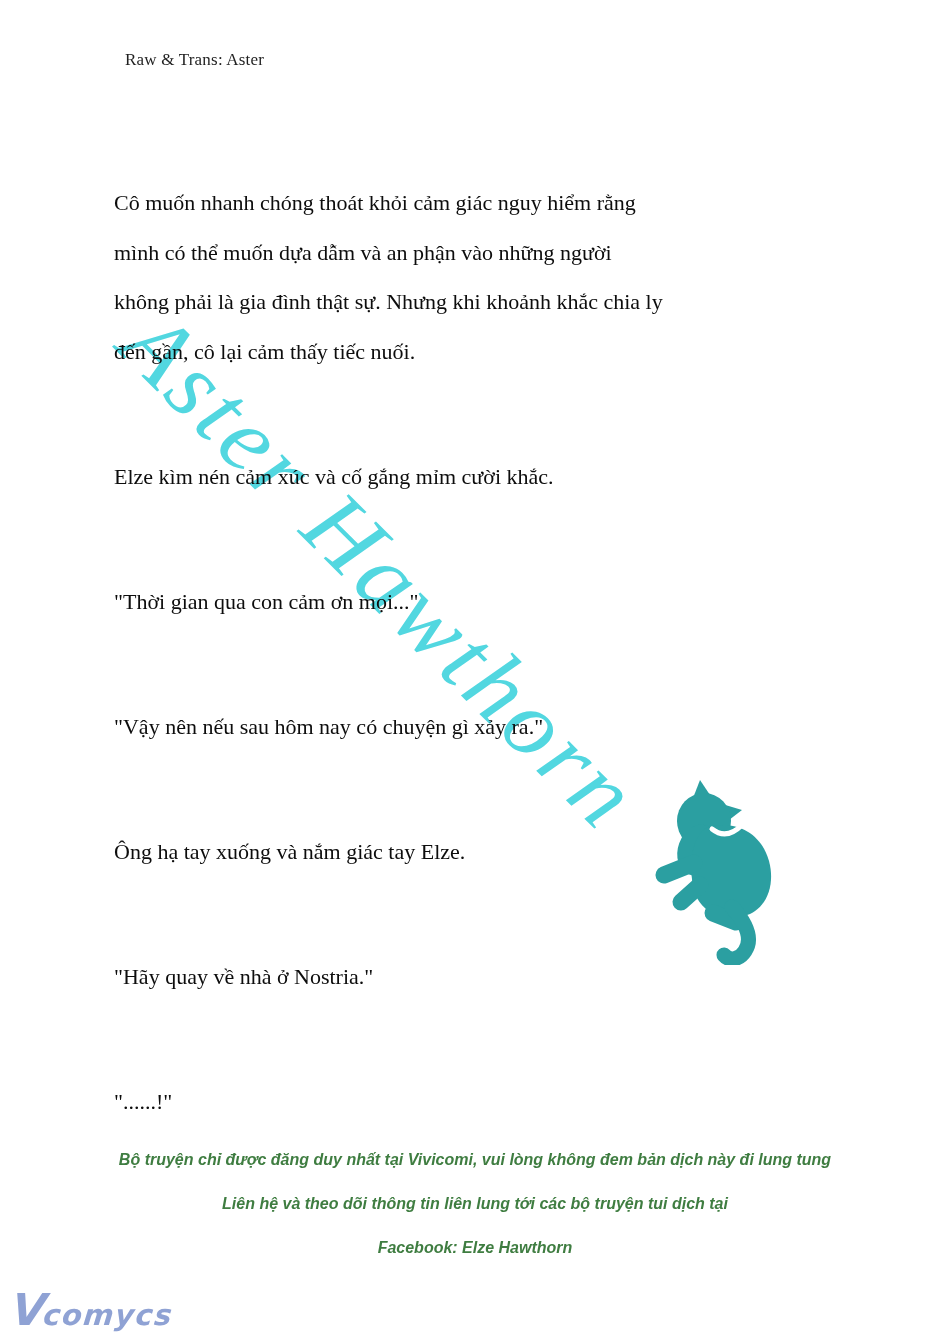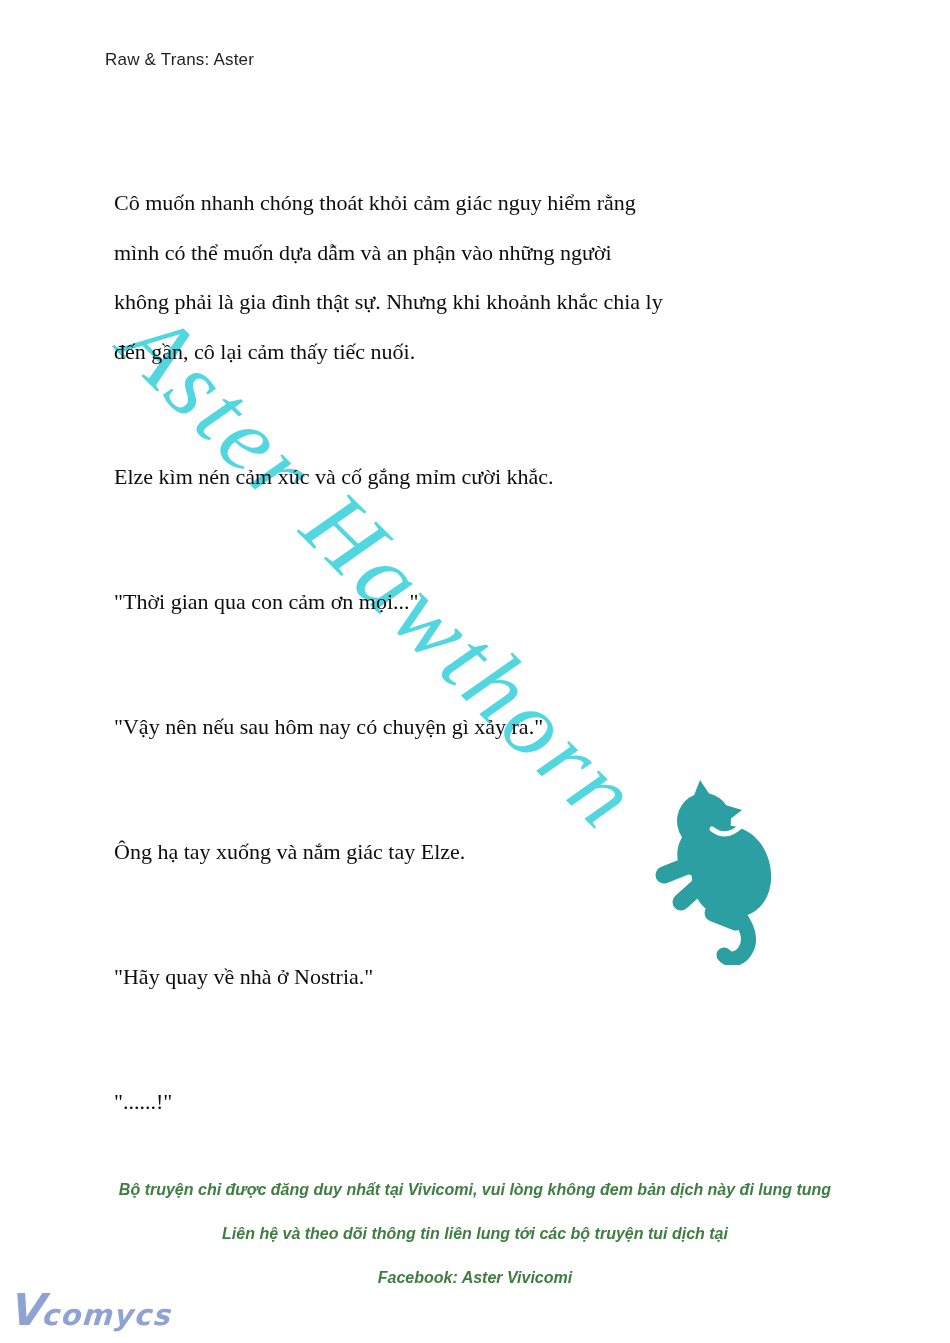--- a/index.html
+++ b/index.html
@@ -7,23 +7,23 @@
   .page {
     position: relative;
     width: 950px;
     height: 1343px;
     background: #ffffff;
     overflow: hidden;
     font-family: "Liberation Serif", serif;
   }
   .header {
     position: absolute;
-    left: 105px;
+    left: 125px;
     top: 50px;
-    font-family: Liberation Sans, sans-serif;
+    font-family: Liberation Serif, serif;
     font-size: 17px;
     color: #1f1f1f;
     letter-spacing: 0.2px;
     z-index: 2;
   }
   .watermark {
     position: absolute;
     left: 178px;
     top: 288px;
     font-family: "Liberation Serif", serif;
@@ -56,21 +56,21 @@
     left: 650px;
     top: 775px;
     width: 125px;
     height: 190px;
     color: var(--cat, #2b9fa1);
     z-index: 3;
   }
   .footer {
     position: absolute;
     left: 0;
-    top: 1180px;
+    top: 1150px;
     width: 100%;
     text-align: center;
     font-family: "Liberation Sans", sans-serif;
     font-style: italic;
     font-weight: bold;
     font-size: 16px;
     color: var(--footer_green, #3f7d41);
     z-index: 2;
   }
   .footer p { line-height: 20px; margin: 0 0 24px 0; }
@@ -124,20 +124,20 @@
       <path d="M50,110 L31,127"></path>
       <path d="M63,138 L86,147"></path>
     </g>
     <path d="M82,132 C96,148 103,164 95,176 C90,184 80,187 74,180" stroke="currentColor" stroke-width="15" stroke-linecap="round" fill="none"></path>
     <path d="M62,54 C72,62 82,60 92,50" stroke="#ffffff" stroke-width="5" stroke-linecap="round" fill="none"></path>
   </svg>
 
   <div class="footer">
     <p>Bộ truyện chỉ được đăng duy nhất tại Vivicomi, vui lòng không đem bản dịch này đi lung tung</p>
     <p>Liên hệ và theo dõi thông tin liên lung tới các bộ truyện tui dịch tại</p>
-    <p>Facebook: Aster Vivicomi</p>
+    <p>Facebook: Elze Hawthorn</p>
   </div>
 
   <div class="logo">
     <span class="logo-v">V</span><span class="logo-rest">comycs</span>
   </div>
 
 </div>
 
 </body></html>

